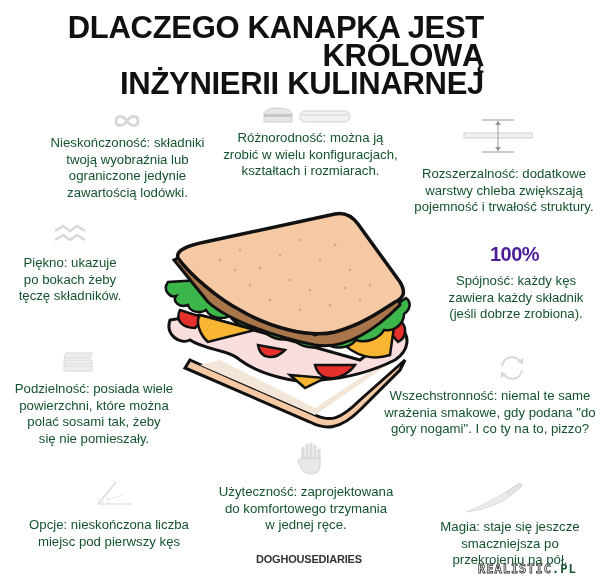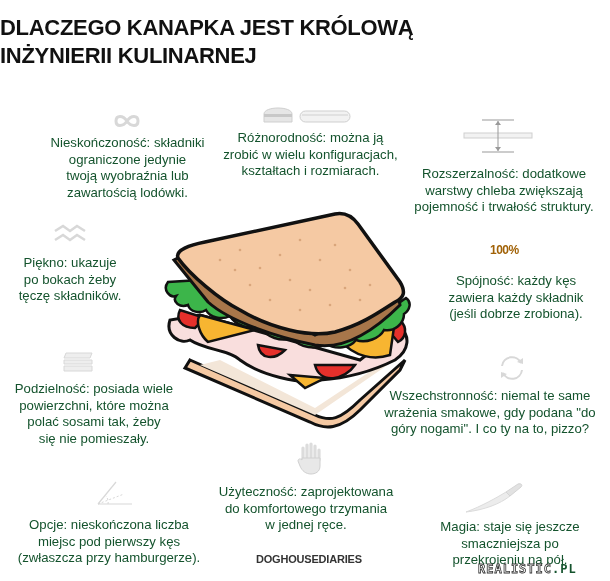--- a/index.html
+++ b/index.html
@@ -1,19 +1,19 @@
 <!DOCTYPE html>
 <html><head>
 <meta charset="utf-8">
 <style>
   html, body { margin: 0; padding: 0; background: #ffffff; }
   body { width: 610px; height: 581px; position: relative; overflow: hidden;
          font-family: "Liberation Sans", "DejaVu Sans", sans-serif; color: #333; }
-  .title { position: absolute; left: 0; top: 14px; width: 484px; text-align: left;
-           font-weight: bold; font-size: 22px; line-height: 28px; color: #111; letter-spacing: -0.3px; }
+  .title { position: absolute; left: 0; top: 14px; width: 484px; text-align: right;
+           font-weight: bold; font-size: 31px; line-height: 28px; color: #111; letter-spacing: -0.3px; }
   .block { position: absolute; text-align: center; font-size: 13.2px; line-height: 16.5px; color: #14532d; }
   .icon { position: absolute; }
   .credit { position: absolute; left: 248px; top: 553px; font-size: 11px; font-weight: bold; color: #333; letter-spacing: -0.2px; padding-left: 8px; }
   .watermark { position: absolute; left: 478px; top: 562px; font-family: "DejaVu Sans Mono", monospace;
                font-size: 12px; letter-spacing: 1px; color: #ffffff; -webkit-text-stroke: 0.8px #333; font-weight: bold; }
   .watermark .pl { color: #14532d; -webkit-text-stroke: 0; }
   .sandwich { position: absolute; left: 160px; top: 210px; }
 </style>
 </head>
 <body>
@@ -21,22 +21,22 @@
 <div class="title">
   <div>DLACZEGO KANAPKA JEST KRÓLOWĄ</div>
   <div>INŻYNIERII KULINARNEJ</div>
 </div>
 
 <svg class="icon" style="left:112px;top:113px" width="30" height="16" viewBox="0 0 30 16">
   <path d="M15 8 C11 2,4 2,4 8 C4 14,11 14,15 8 C19 2,26 2,26 8 C26 14,19 14,15 8Z" fill="none" stroke="#d8d8d8" stroke-width="3"></path>
 </svg>
 <div class="block" style="left:20px;top:135px;width:215px">
   <div>Nieskończoność: składniki</div>
+  <div>twoją wyobraźnia lub</div>
   <div>ograniczone jedynie</div>
-  <div>twoją wyobraźnia lub</div>
   <div>zawartością lodówki.</div>
 </div>
 
 <svg class="icon" style="left:262px;top:104px" width="90" height="20" viewBox="0 0 90 20">
   <path d="M2 18 L2 10 C2 2,30 2,30 10 L30 18 Z" fill="#e6e6e6" stroke="#cfcfcf"></path>
   <rect x="2" y="10" width="28" height="3" fill="#c8c8c8"></rect>
   <rect x="38" y="7" width="50" height="11" rx="5.5" fill="#f2f2f2" stroke="#cfcfcf"></rect>
   <line x1="40" y1="11" x2="86" y2="11" stroke="#d0d0d0"></line>
 </svg>
 <div class="block" style="left:218px;top:130px;width:185px">
@@ -61,21 +61,21 @@
 <svg class="icon" style="left:53px;top:224px" width="34" height="20" viewBox="0 0 34 20">
   <path d="M2 7 L10 2 L17 7 L24 2 L32 7" fill="none" stroke="#d8d8d8" stroke-width="2.5"></path>
   <path d="M2 16 L10 11 L17 16 L24 11 L32 16" fill="none" stroke="#d8d8d8" stroke-width="2.5"></path>
 </svg>
 <div class="block" style="left:10px;top:255px;width:120px">
   <div>Piękno: ukazuje</div>
   <div>po bokach żeby</div>
   <div>tęczę składników.</div>
 </div>
 
-<div class="icon" style="left:490px;top:243px;font-weight:bold;font-size:12px;color:#a16207;letter-spacing:-0.5px">100%</div>
+<div class="icon" style="left:490px;top:243px;font-weight:bold;font-size:20px;color:#4c1d95;letter-spacing:-0.5px">100%</div>
 <div class="block" style="left:430px;top:273px;width:172px">
   <div>Spójność: każdy kęs</div>
   <div>zawiera każdy składnik</div>
   <div>(jeśli dobrze zrobiona).</div>
 </div>
 
 <svg class="icon" style="left:60px;top:351px" width="36" height="22" viewBox="0 0 36 22">
   <path d="M6 2 L32 2 L30 7 L4 7Z" fill="#eeeeee" stroke="#d8d8d8"></path>
   <path d="M4 9 L32 9 L32 13 L4 13Z" fill="#eeeeee" stroke="#d8d8d8"></path>
   <path d="M4 15 L32 15 L32 20 L4 20Z" fill="#eeeeee" stroke="#d8d8d8"></path>
@@ -111,21 +111,20 @@
 
 <svg class="icon" style="left:94px;top:478px" width="40" height="30" viewBox="0 0 40 30">
   <line x1="4" y1="26" x2="38" y2="26" stroke="#d8d8d8" stroke-width="1.2"></line>
   <line x1="4" y1="26" x2="22" y2="4" stroke="#d8d8d8" stroke-width="1.2"></line>
   <line x1="4" y1="26" x2="30" y2="16" stroke="#d8d8d8" stroke-width="1" stroke-dasharray="2,2"></line>
   <path d="M14 26 A10 10 0 0 0 12 18" fill="none" stroke="#d8d8d8" stroke-dasharray="2,2"></path>
 </svg>
 <div class="block" style="left:4px;top:517px;width:210px">
   <div>Opcje: nieskończona liczba</div>
   <div>miejsc pod pierwszy kęs</div>
-  <div>(zwłaszcza przy hamburgerze).</div>
 </div>
 
 <svg class="icon" style="left:462px;top:482px" width="64" height="34" viewBox="0 0 64 34">
   <path d="M4 30 C20 24,34 16,44 10 L48 14 C38 22,22 28,4 30Z" fill="#ececec" stroke="#dcdcdc"></path>
   <path d="M44 10 L56 2 C59 1,61 3,59 5 L48 14Z" fill="#e2e2e2" stroke="#d4d4d4"></path>
 </svg>
 <div class="block" style="left:420px;top:519px;width:180px">
   <div>Magia: staje się jeszcze</div>
   <div>smaczniejsza po</div>
   <div>przekrojeniu na pół.</div>

